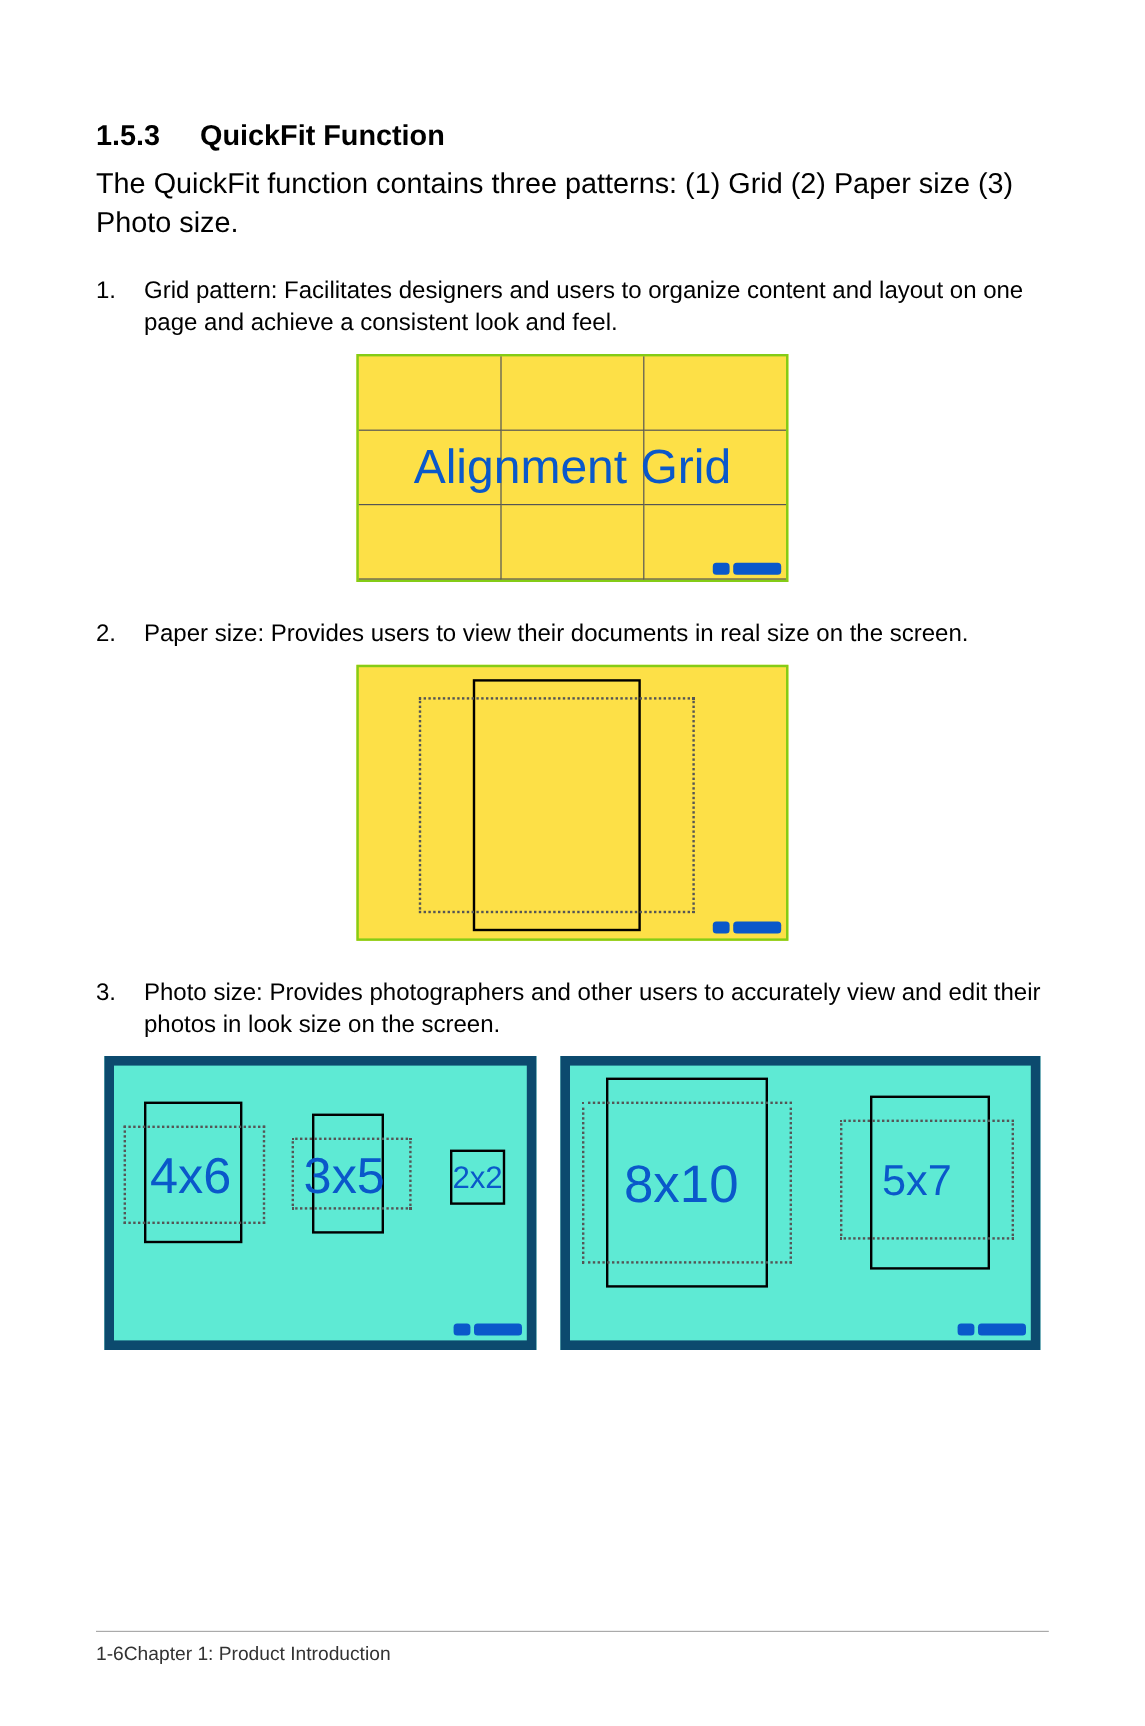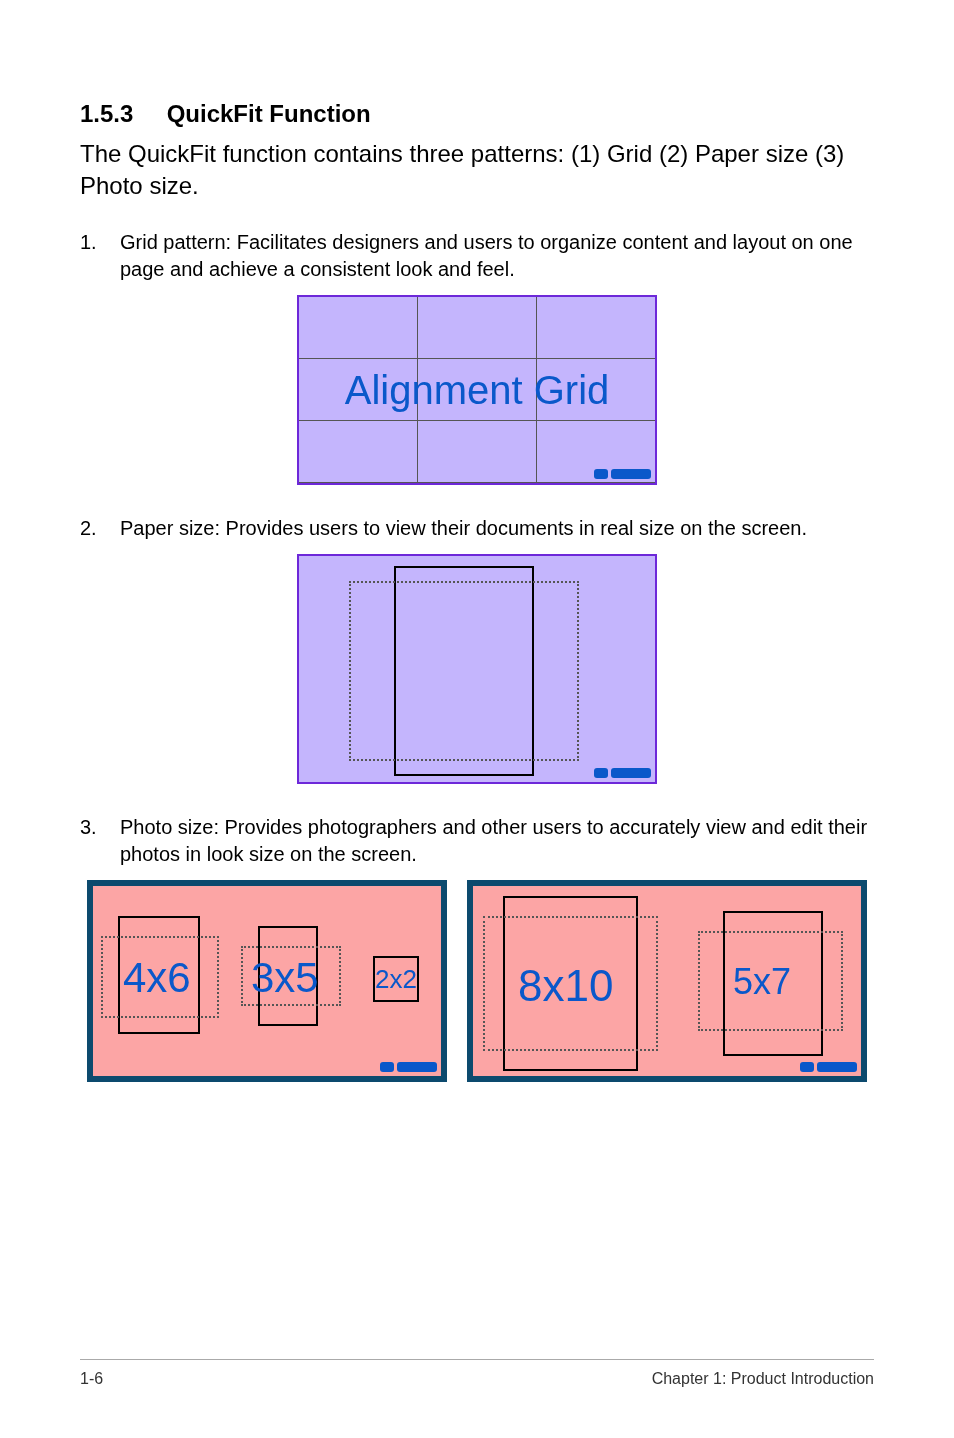--- a/index.html
+++ b/index.html
@@ -40,22 +40,22 @@
     width: 40px;
     flex-shrink: 0;
   }
   .item-text {
     flex: 1;
   }
 
   
   .fig-wrap { display: flex; justify-content: center; margin: 12px 0 30px 0; }
   .fig {
-    border: 2px solid #6d28d9;
-    background: #c4b5fd;
+    border: 2px solid #84cc16;
+    background: #fde047;
     position: relative;
   }
 
   
   .fig1 {
     width: 360px;
     height: 190px;
     display: flex;
     flex-direction: column;
   }
@@ -114,24 +114,24 @@
   }
 
   
   .fig-row {
     display: flex;
     gap: 20px;
     justify-content: center;
     margin: 12px 0 30px 0;
   }
   .fig3, .fig4 {
-    border: 6px solid #0c4a6e;
-    background: #fca5a5;
-    position: relative;
-    height: 202px;
+    border: 8px solid #0c4a6e;
+    background: #5eead4;
+    position: relative;
+    height: 245px;
   }
   .fig3 { width: 360px; }
   .fig4 { width: 400px; }
   .abs-solid {
     position: absolute;
     border: 2px solid #000;
   }
   .abs-dashed {
     position: absolute;
     border: 2px dotted #555;
@@ -144,21 +144,20 @@
 
   
   .footer {
     position: absolute;
     bottom: 50px;
     left: 80px;
     right: 80px;
     border-top: 1px solid #aaa;
     padding-top: 10px;
     display: flex;
-    justify-content: space-between;
     font-size: 16px;
     color: #333;
   }
 </style>
 </head>
 <body>
 
 <div class="page">
 
   <h2 class="section-heading">

